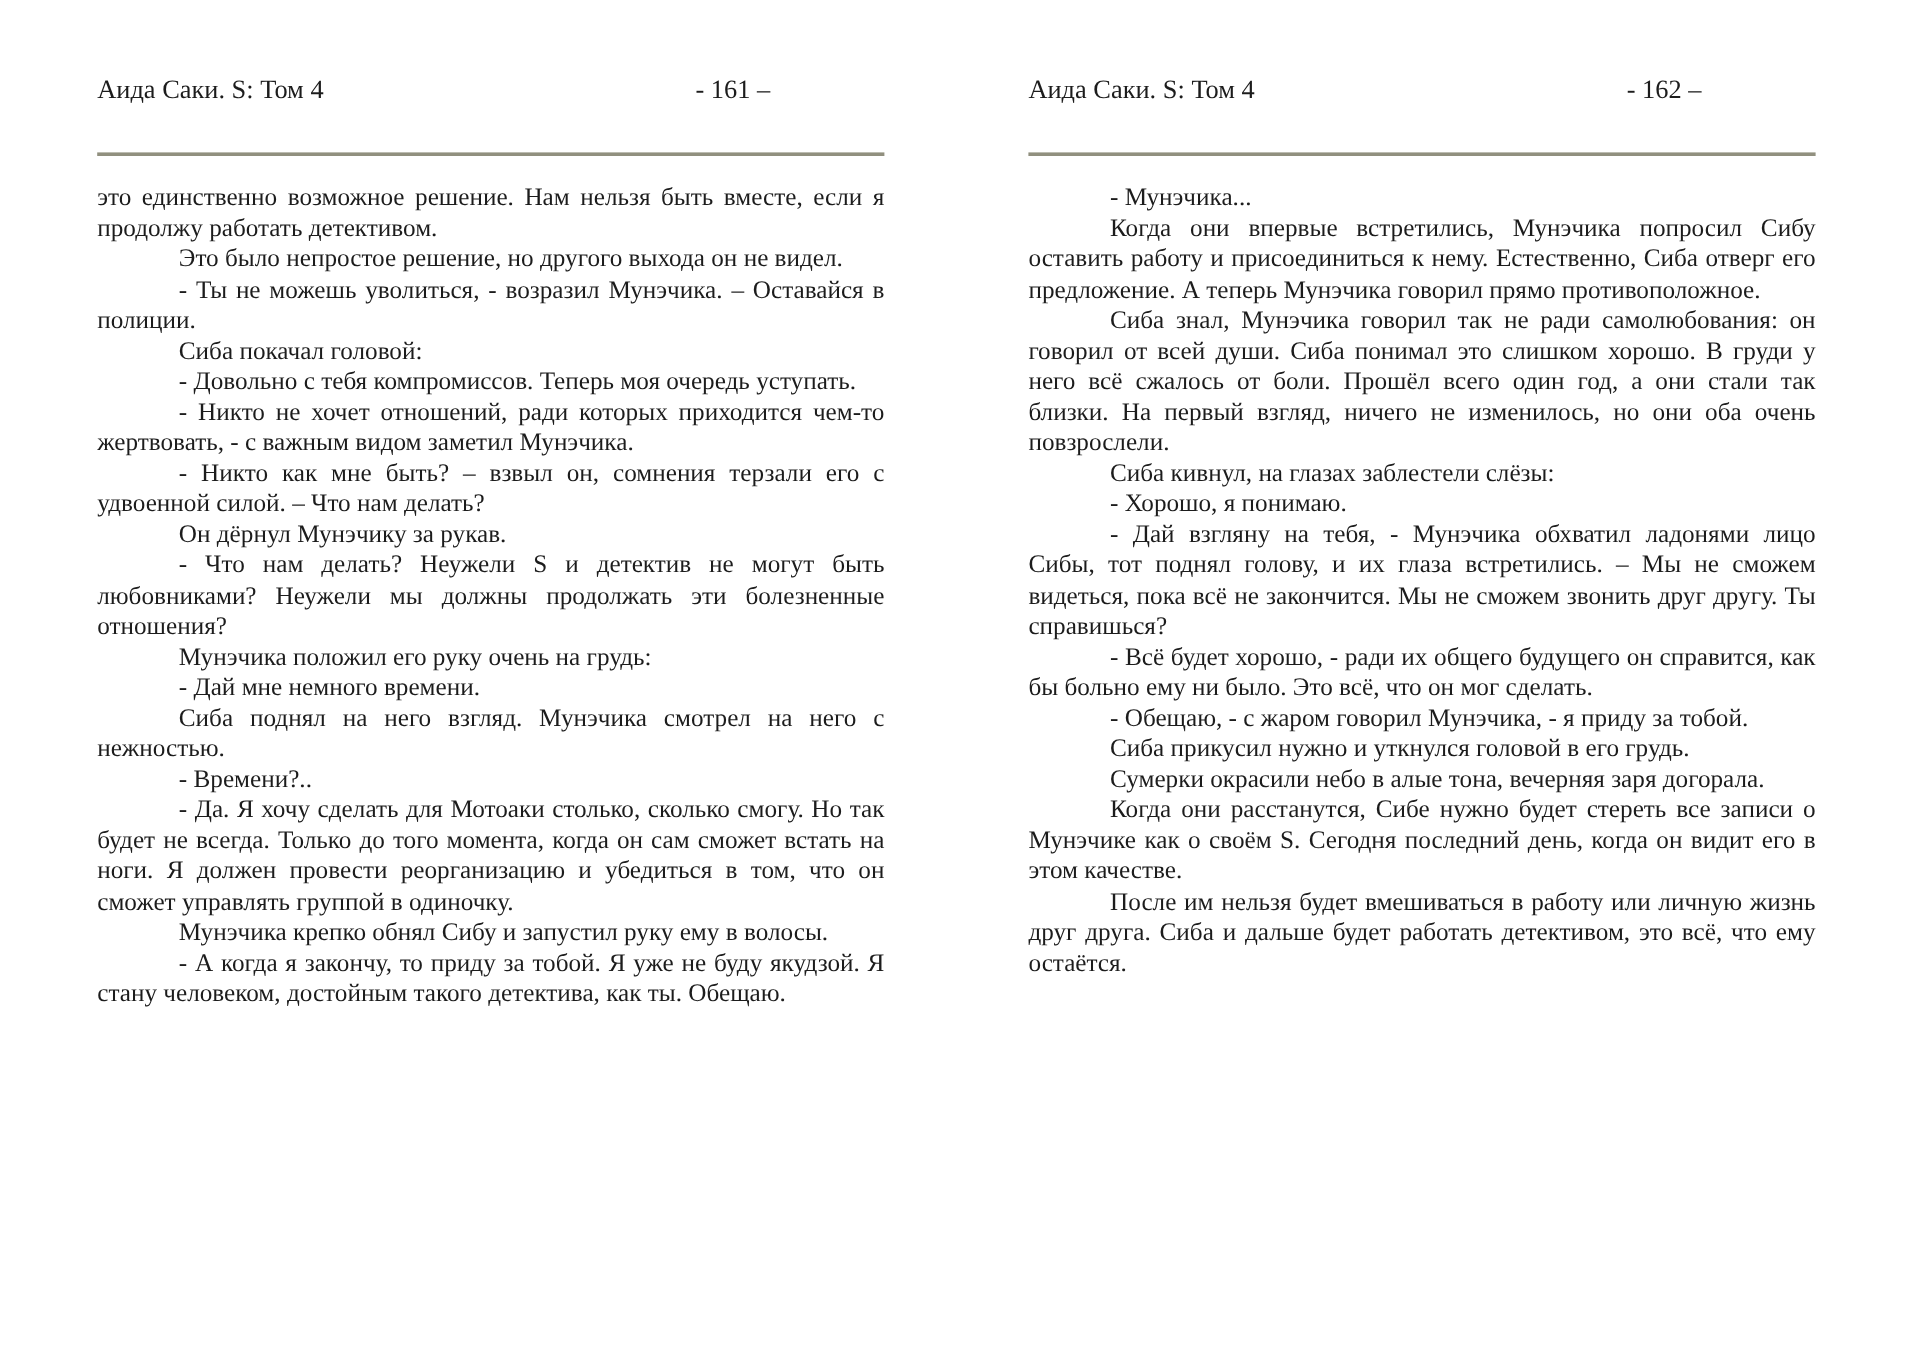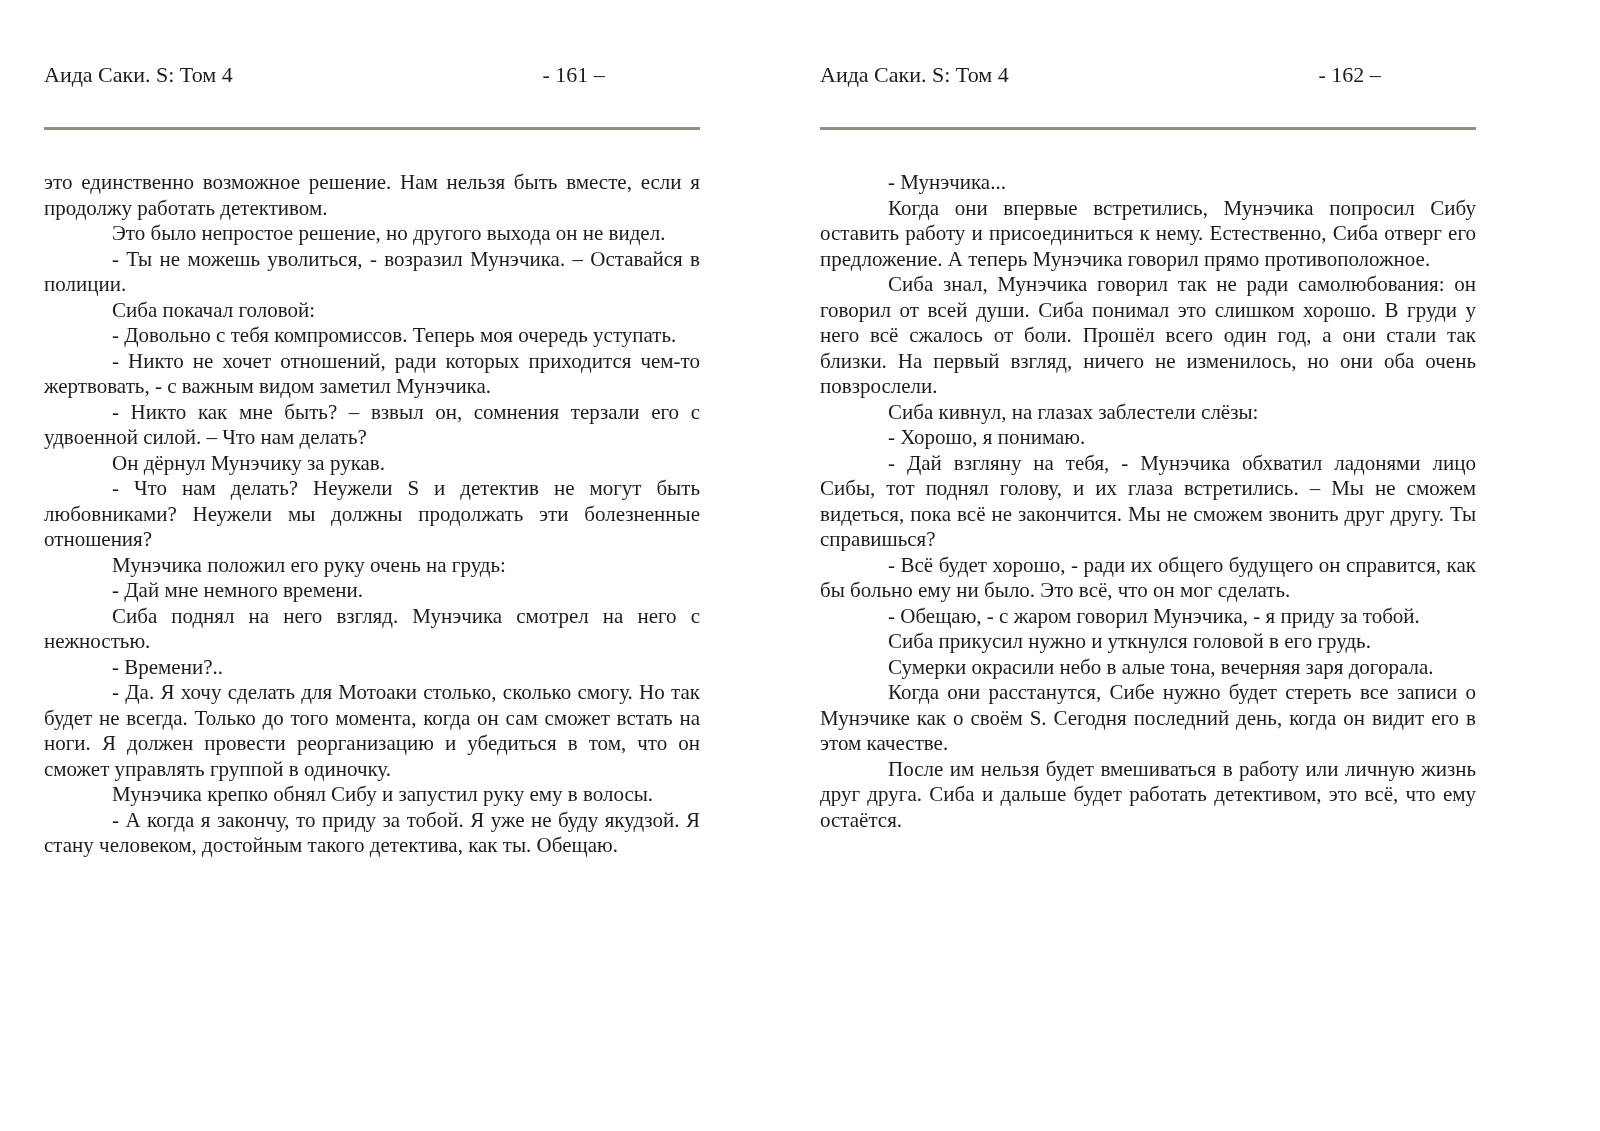--- a/index.html
+++ b/index.html
@@ -10,21 +10,21 @@
   body {
     width: 1600px;
     height: 1131px;
     overflow: hidden;
     font-family: "Liberation Serif", serif;
     color: var(--text-color, #1c1c1c);
   }
   .spread {
     display: flex;
     padding-top: 62px;
-    padding-left: 44px;
+    padding-left: 81px;
   }
   .page {
     width: 656px;
     flex: 0 0 656px;
   }
   .page + .page {
     margin-left: 120px;
   }
   .page-header {
     position: relative;
@@ -42,21 +42,21 @@
     position: absolute;
     left: 76%;
     top: 0;
   }
   .rule {
     margin-top: 39px;
     height: 3px;
     background: var(--rule-color, #91907f);
   }
   .page-body {
-    margin-top: 40px;
+    margin-top: 22px;
     font-size: 21px;
     line-height: 25.5px;
     text-align: justify;
   }
   .para {
     margin: 0;
     text-indent: 68px;
   }
   .para.no-indent {
     text-indent: 0;

